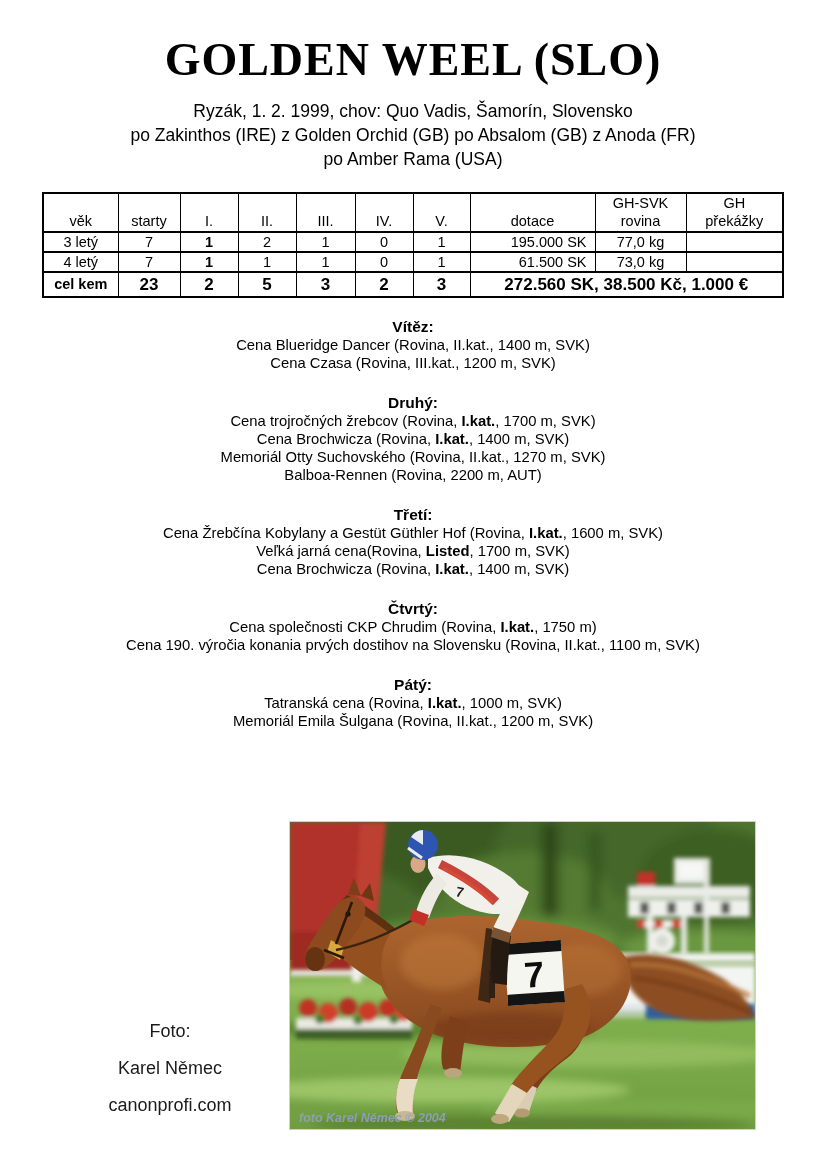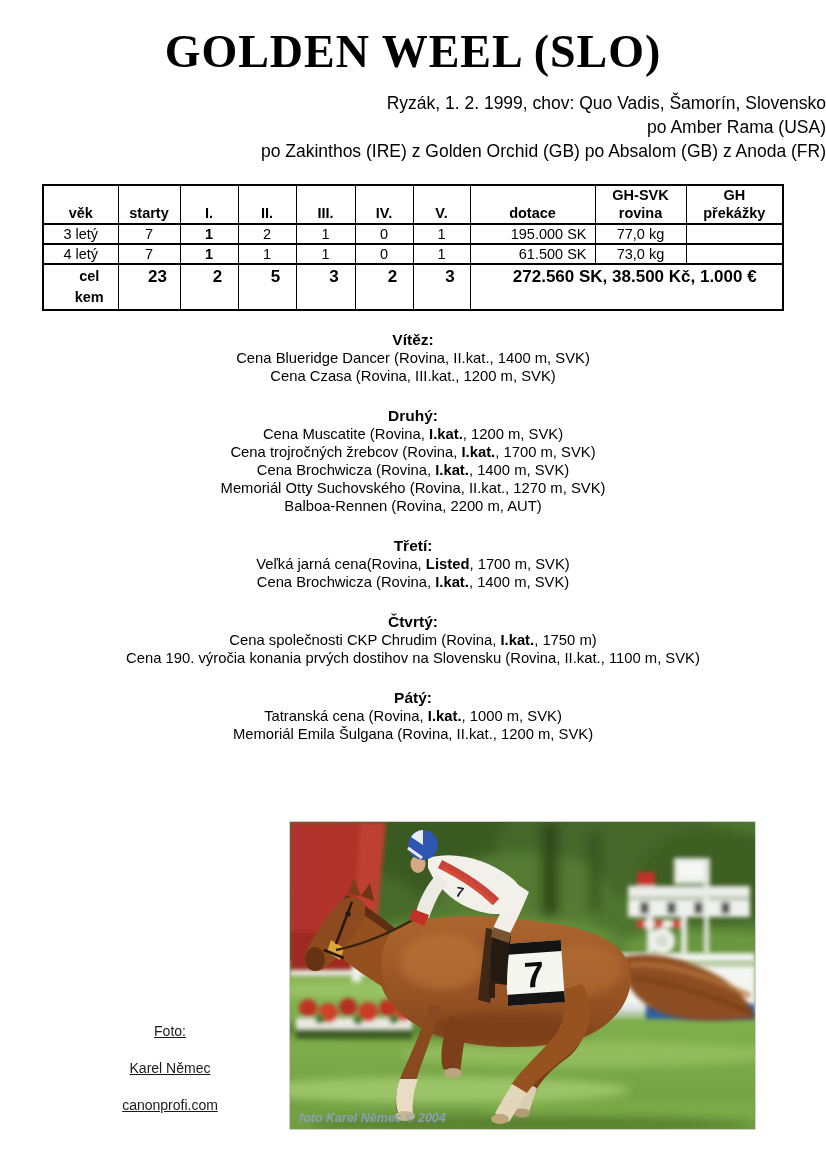--- a/index.html
+++ b/index.html
@@ -7,31 +7,31 @@
   .page {
     position:relative;
     width:826px; height:1171px;
     margin:0 auto;
     background:#ffffff;
     color:#000;
     font-family:"Liberation Sans", sans-serif;
     overflow:hidden;
   }
   .title {
-    padding-top:26px;
+    padding-top:34px;
     text-align:center;
     font-family:"Liberation Serif", serif;
     font-weight:bold;
     font-size:46px;
     line-height:52px;
     letter-spacing:1px;
     color:#000;
   }
   .subtitle { margin-top:13px; text-align:center; font-size:17.5px; line-height:24px; color:#000; }
-  .subtitle div { white-space:nowrap;text-align:right; }
+  .subtitle div { white-space:nowrap; }
 
   table.stats {
     margin:21px auto 0 auto;
     border-collapse:collapse;
     table-layout:fixed;
     width:740px;
     font-size:14.5px;
     line-height:18px;
   }
   table.stats th, table.stats td {
@@ -40,60 +40,60 @@
     padding:0 4px;
     text-align:center;
     vertical-align:top;
     overflow:hidden;
   }
   table.stats tr > *:first-child { border-left:2px solid #000; }
   table.stats tr > *:last-child { border-right:2px solid #000; }
   table.stats tr.total td { border-bottom:2px solid #000; }
   table.stats thead th {
     vertical-align:bottom;
-    font-weight:bold;
+    font-weight:normal;
     white-space:pre-line;
     padding-bottom:1px;
     height:36px;
   }
   table.stats td.dotace { text-align:right; padding-right:8px; white-space:pre-line; }
   table.stats tbody td:nth-child(3) { font-weight:bold; }
-  table.stats tr.total td { font-weight:bold; font-size:17px; line-height:21px; padding-top:1px; padding-bottom:1px;padding-left:21px; }
+  table.stats tr.total td { font-weight:bold; font-size:17px; line-height:21px; padding-top:1px; padding-bottom:1px; }
   table.stats tr.total td:first-child { font-size:14.5px; line-height:21px; }
 
   .sections { margin-top:20px; text-align:center; font-size:14.8px; line-height:18px; }
   .section { margin-top:22px; }
   .section:first-child { margin-top:0; }
   .section h3 { font-size:15.5px; line-height:18px; font-weight:bold; }
   .race-line b { font-weight:bold; }
 
   .photo-wrap {
     position:absolute; left:290px; top:822px;
     width:465px; height:307px;
     outline:1px solid #cfcfcf;
   }
   .photo-wrap svg { display:block; width:100%; height:100%; }
 
   .credit {
     position:absolute; left:60px; top:1023px; width:220px;
-    text-align:center; font-size:14px; color:#1a1a1a;text-decoration:underline;
+    text-align:center; font-size:18px; color:#1a1a1a;
   }
   .credit div { margin-bottom:20px; line-height:17px; }
 </style>
 </head>
 <body>
 
 <div class="page">
 
   <h1 class="title">GOLDEN WEEL (SLO)</h1>
 
   <div class="subtitle">
       <div>Ryzák,  1. 2. 1999, chov: Quo Vadis, Šamorín, Slovensko</div>
+      <div>po Zakinthos (IRE) z Golden Orchid (GB) po Absalom (GB) z Anoda (FR)</div>
       <div>po Amber Rama (USA)</div>
-      <div>po Zakinthos (IRE) z Golden Orchid (GB) po Absalom (GB) z Anoda (FR)</div>
     </div>
 
   <table class="stats">
     <colgroup>
         <col style="width: 75px;">
         <col style="width: 62px;">
         <col style="width: 58px;">
         <col style="width: 58px;">
         <col style="width: 59px;">
         <col style="width: 58px;">
@@ -157,28 +157,28 @@
   </table>
 
   <div class="sections">
       <div class="section">
         <h3>Vítěz:</h3>
         <div class="race-line"><span>Cena Blueridge Dancer (Rovina, II.kat., 1400 m, SVK)</span></div>
         <div class="race-line"><span>Cena Czasa (Rovina, III.kat., 1200 m, SVK)</span></div>
       </div>
       <div class="section">
         <h3>Druhý:</h3>
-        <div class="race-line"><span>Cena Muscatite (Rovina, </span><b>I.kat.</b><span>, 1200 m, SVK)</span></div>
         <div class="race-line"><span>Cena trojročných žrebcov (Rovina, </span><b>I.kat.</b><span>, 1700 m, SVK)</span></div>
         <div class="race-line"><span>Cena Brochwicza  (Rovina, </span><b>I.kat.</b><span>, 1400 m, SVK)</span></div>
         <div class="race-line"><span>Memoriál Otty Suchovského  (Rovina, II.kat., 1270 m, SVK)</span></div>
         <div class="race-line"><span>Balboa-Rennen (Rovina, 2200 m, AUT)</span></div>
       </div>
       <div class="section">
         <h3>Třetí:</h3>
+        <div class="race-line"><span>Cena Žrebčína Kobylany a Gestüt Güthler Hof  (Rovina, </span><b>I.kat.</b><span>, 1600 m, SVK)</span></div>
         <div class="race-line"><span>Veľká jarná cena(Rovina, </span><b>Listed</b><span>, 1700 m, SVK)</span></div>
         <div class="race-line"><span>Cena Brochwicza  (Rovina, </span><b>I.kat.</b><span>, 1400 m, SVK)</span></div>
       </div>
       <div class="section">
         <h3>Čtvrtý:</h3>
         <div class="race-line"><span>Cena společnosti CKP Chrudim (Rovina, </span><b>I.kat.</b><span>, 1750 m)</span></div>
         <div class="race-line"><span>Cena 190. výročia konania prvých dostihov na Slovensku  (Rovina, II.kat., 1100 m, SVK)</span></div>
       </div>
       <div class="section">
         <h3>Pátý:</h3>

